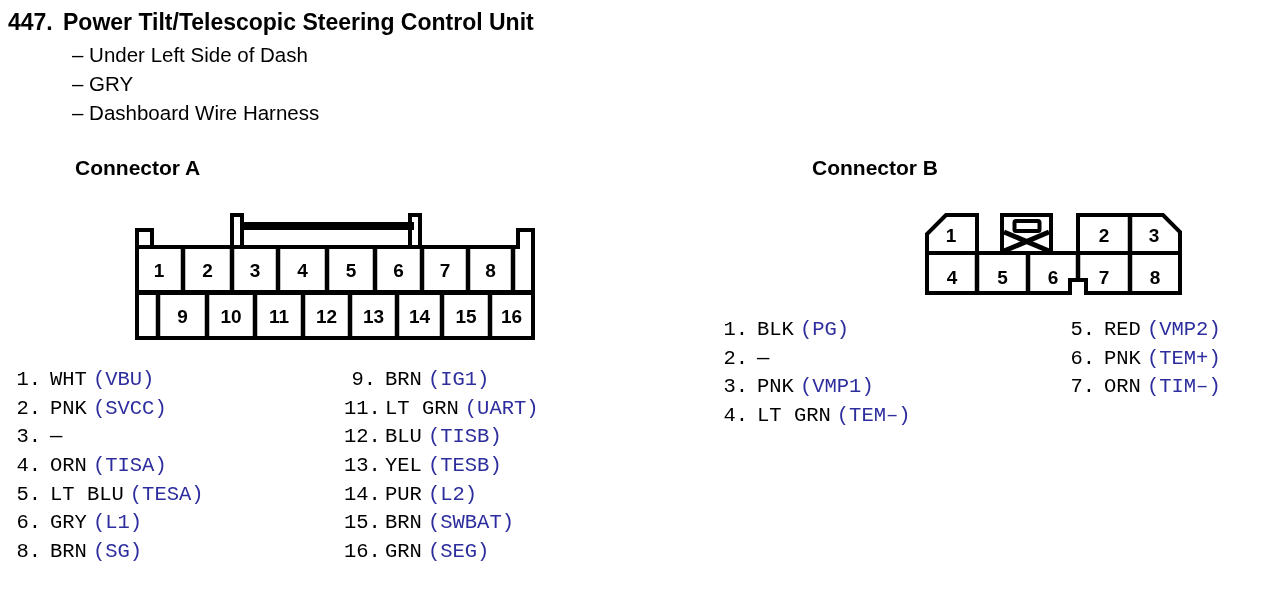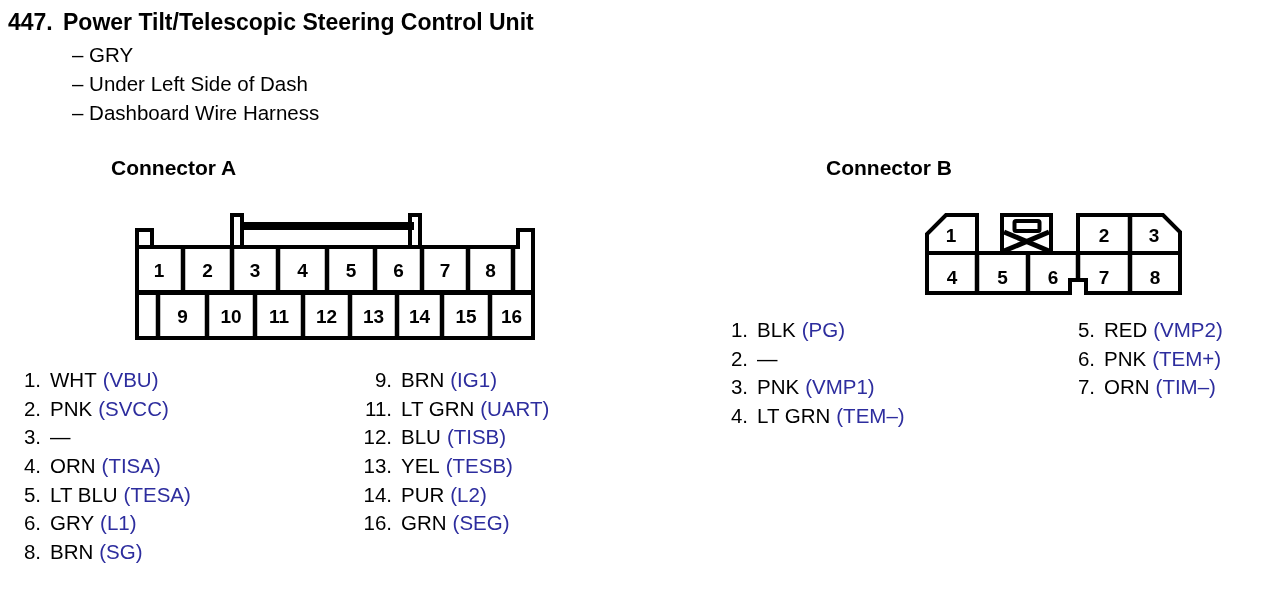--- a/index.html
+++ b/index.html
@@ -5,38 +5,38 @@
   html,body{margin:0;padding:0;}
   body{
     width:1262px;height:606px;position:relative;overflow:hidden;
     background:#ffffff;color:#000;
     font-family:"Liberation Sans", sans-serif;
     -webkit-font-smoothing:antialiased;
   }
   .abs{position:absolute;}
   .hdr-num,.hdr-title{font-weight:bold;font-size:23px;white-space:nowrap;text-align:right;}
   .detail-line{font-size:20.5px;line-height:29px;white-space:pre;}
-  .conn-heading{font-weight:bold;font-size:21px;white-space:nowrap;margin-left:36px;}
+  .conn-heading{font-weight:bold;font-size:21px;white-space:nowrap;}
   .pin-col{}
-  .pin-row{height:28.7px;line-height:28.7px;font-size:20.5px;white-space:nowrap;}
+  .pin-row{height:28.7px;line-height:28.7px;font-size:20.5px;white-space:nowrap;font-family:Liberation Mono, monospace;}
   .pin-num{display:inline-block;width:32px;text-align:right;}
   .pin-color{margin-left:9px;}
   .pin-signal{margin-left:6px;color:var(--signal-blue,#2d2d9e);}
   .cav-num{font-family:"Liberation Sans",sans-serif;font-weight:bold;font-size:19px;fill:#000;text-anchor:middle;}
   svg{display:block;}
 </style>
 </head>
 <body>
 
 <div class="abs hdr-num" style="left:8px;top:9px">447.</div>
 <div class="abs hdr-title" style="left:63px;top:9px">Power Tilt/Telescopic Steering Control Unit</div>
 
 <div class="abs" style="left:72px;top:40px">
+    <div class="detail-line">– Under Left Side of Dash</div>
     <div class="detail-line">– GRY</div>
-    <div class="detail-line">– Under Left Side of Dash</div>
     <div class="detail-line">– Dashboard Wire Harness</div>
   </div>
 
 <div class="abs conn-heading" style="left:75px;top:156px">Connector A</div>
 
 <svg class="abs" style="left:135px;top:207px" width="400" height="135" viewBox="0 0 400 135">
   <g>
     <rect x="97" y="8" width="10" height="32" fill="#fff" stroke="#000" stroke-width="4"></rect>
     <rect x="275" y="8" width="10" height="32" fill="#fff" stroke="#000" stroke-width="4"></rect>
     <rect x="107" y="15" width="172" height="8" fill="#000"></rect>
@@ -84,30 +84,31 @@
 
 <div class="abs pin-col" style="left:9px;top:366px">
     <div class="pin-row"><span class="pin-num">1.</span><span class="pin-color">WHT</span><span class="pin-signal">(VBU)</span></div>
     <div class="pin-row"><span class="pin-num">2.</span><span class="pin-color">PNK</span><span class="pin-signal">(SVCC)</span></div>
     <div class="pin-row"><span class="pin-num">3.</span><span class="pin-color">—</span></div>
     <div class="pin-row"><span class="pin-num">4.</span><span class="pin-color">ORN</span><span class="pin-signal">(TISA)</span></div>
     <div class="pin-row"><span class="pin-num">5.</span><span class="pin-color">LT BLU</span><span class="pin-signal">(TESA)</span></div>
     <div class="pin-row"><span class="pin-num">6.</span><span class="pin-color">GRY</span><span class="pin-signal">(L1)</span></div>
     <div class="pin-row"><span class="pin-num">8.</span><span class="pin-color">BRN</span><span class="pin-signal">(SG)</span></div>
   </div>
-<div class="abs pin-col" style="left:360px;top:366px">
+<div class="abs pin-col" style="left:344px;top:366px">
     <div class="pin-row"><span class="pin-num">9.</span><span class="pin-color">BRN</span><span class="pin-signal">(IG1)</span></div>
     <div class="pin-row"><span class="pin-num">11.</span><span class="pin-color">LT GRN</span><span class="pin-signal">(UART)</span></div>
     <div class="pin-row"><span class="pin-num">12.</span><span class="pin-color">BLU</span><span class="pin-signal">(TISB)</span></div>
     <div class="pin-row"><span class="pin-num">13.</span><span class="pin-color">YEL</span><span class="pin-signal">(TESB)</span></div>
     <div class="pin-row"><span class="pin-num">14.</span><span class="pin-color">PUR</span><span class="pin-signal">(L2)</span></div>
+    <div class="pin-row"><span class="pin-num">15.</span><span class="pin-color">BRN</span><span class="pin-signal">(SWBAT)</span></div>
     <div class="pin-row"><span class="pin-num">16.</span><span class="pin-color">GRN</span><span class="pin-signal">(SEG)</span></div>
   </div>
 
-<div class="abs conn-heading" style="left:790px;top:156px">Connector B</div>
+<div class="abs conn-heading" style="left:812px;top:156px">Connector B</div>
 
 <svg class="abs" style="left:925px;top:211px" width="258" height="86" viewBox="0 0 258 86">
   <path d="M 2,42 V 82 H 145 V 69 H 161 V 82 H 255 V 42 Z" fill="#fff" stroke="#000" stroke-width="4" stroke-linejoin="miter"></path>
   <g stroke="#000" stroke-width="4.5">
     <line x1="52" y1="42" x2="52" y2="82"></line>
     <line x1="103" y1="42" x2="103" y2="82"></line>
     <line x1="153" y1="42" x2="153" y2="69"></line>
     <line x1="205" y1="42" x2="205" y2="82"></line>
   </g>
   <path d="M 2,42 L 2,23 L 21,4 L 52,4 L 52,42 Z" fill="#fff" stroke="#000" stroke-width="4" stroke-linejoin="miter"></path>

